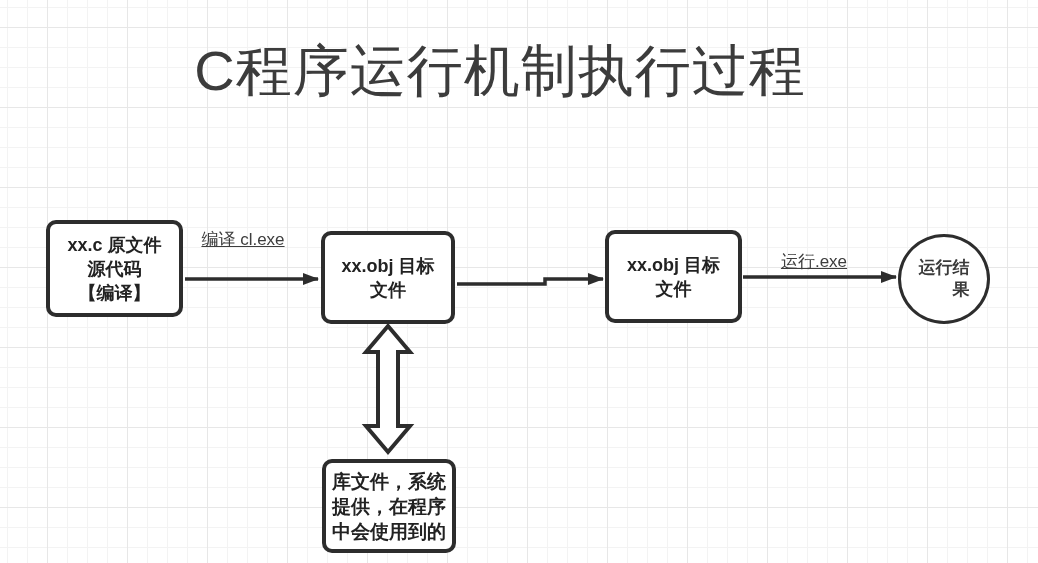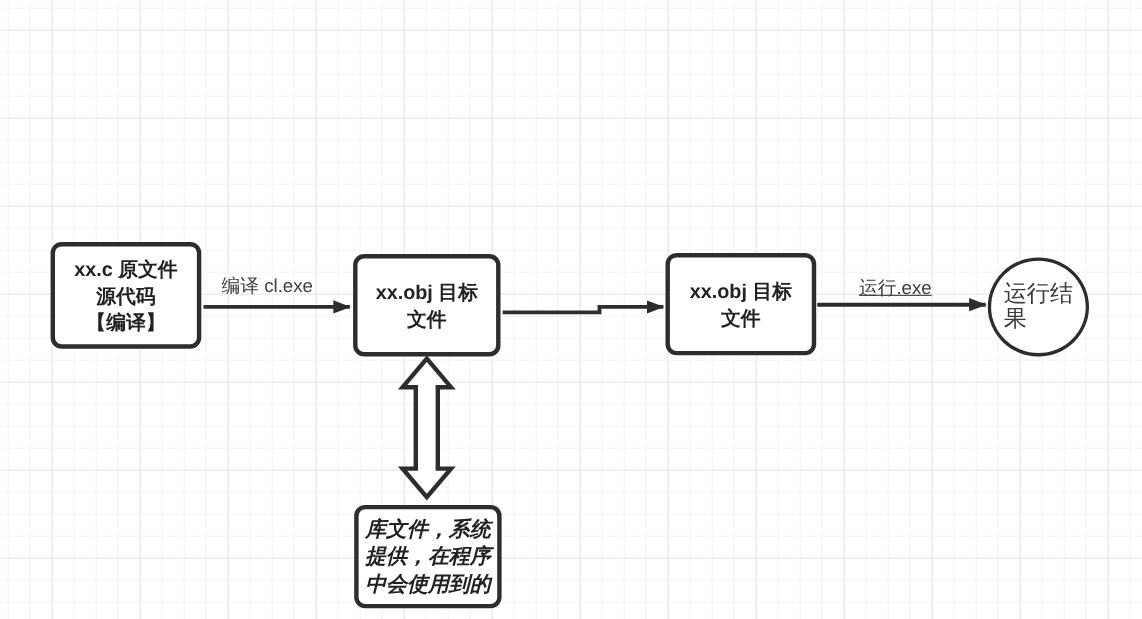--- a/index.html
+++ b/index.html
@@ -46,34 +46,34 @@
     font-weight: 700;
     font-size: 18px;
     line-height: 24px;
     color: #222222;
     white-space: pre-line;
     z-index: 2;
   }
   .node-source  { left: 46px;  top: 220px; width: 137px; height: 97px; }
   .node-object1 { left: 321px; top: 231px; width: 134px; height: 93px; }
   .node-object2 { left: 605px; top: 230px; width: 137px; height: 93px; }
-  .node-library { left: 322px; top: 459px; width: 134px; height: 94px; font-size: 19px; line-height: 25px; font-style: italic; }
+  .node-library { left: 322px; top: 459px; width: 134px; height: 94px; font-size: 19px; line-height: 25px; }
   .node-result {
     position: absolute;
     box-sizing: border-box;
     left: 898px; top: 234px; width: 92px; height: 90px;
     background: #ffffff;
     border: 3px solid #2d2d2d;
     border-radius: 50%;
     display: flex;
     align-items: center;
     justify-content: center;
-    text-align: left;
-    font-weight: 400;
-    font-size: 21px;
+    text-align: right;
+    font-weight: 700;
+    font-size: 17px;
     line-height: 22px;
     color: #3a3a3a;
     white-space: pre-line;
     z-index: 2;
   }
   .arrows-layer {
     position: absolute;
     left: 0; top: 0;
     width: 1038px; height: 563px;
     z-index: 1;
@@ -81,29 +81,30 @@
   }
   .edge-label {
     position: absolute;
     text-align: center;
     font-size: 17px;
     font-weight: 400;
     color: #3d3d3d;
     white-space: pre-line;
     z-index: 3;
   }
-  .label-compile { left: 183px; top: 248px; width: 120px; }
+  .label-compile { left: 183px; top: 228px; width: 120px; text-decoration: underline; }
   .label-run     { left: 764px; top: 250px; width: 100px; text-decoration: underline; }
   .label-link    { left: 354px; top: 358px; width: 70px; line-height: 21px; }
 </style>
 </head>
 <body>
 
 <div class="canvas">
 
+  <div class="title">C程序运行机制执行过程</div>
 
   <svg class="arrows-layer" width="1038" height="563" viewBox="0 0 1038 563" xmlns="http://www.w3.org/2000/svg">
     <defs>
       <marker id="ah" viewBox="0 0 16 12" refX="15" refY="6" markerWidth="16" markerHeight="12" markerUnits="userSpaceOnUse" orient="auto">
         <path d="M0,0 L16,6 L0,12 Z" fill="#2d2d2d"></path>
       </marker>
     </defs>
     <path d="M185 279 L318 279" fill="none" stroke="#2d2d2d" stroke-width="3.5" marker-end="url(#ah)"></path>
     <path d="M457 284 L545 284 L545 279 L603 279" fill="none" stroke="#2d2d2d" stroke-width="3.5" marker-end="url(#ah)"></path>
     <path d="M743 277 L896 277" fill="none" stroke="#2d2d2d" stroke-width="3.5" marker-end="url(#ah)"></path>

